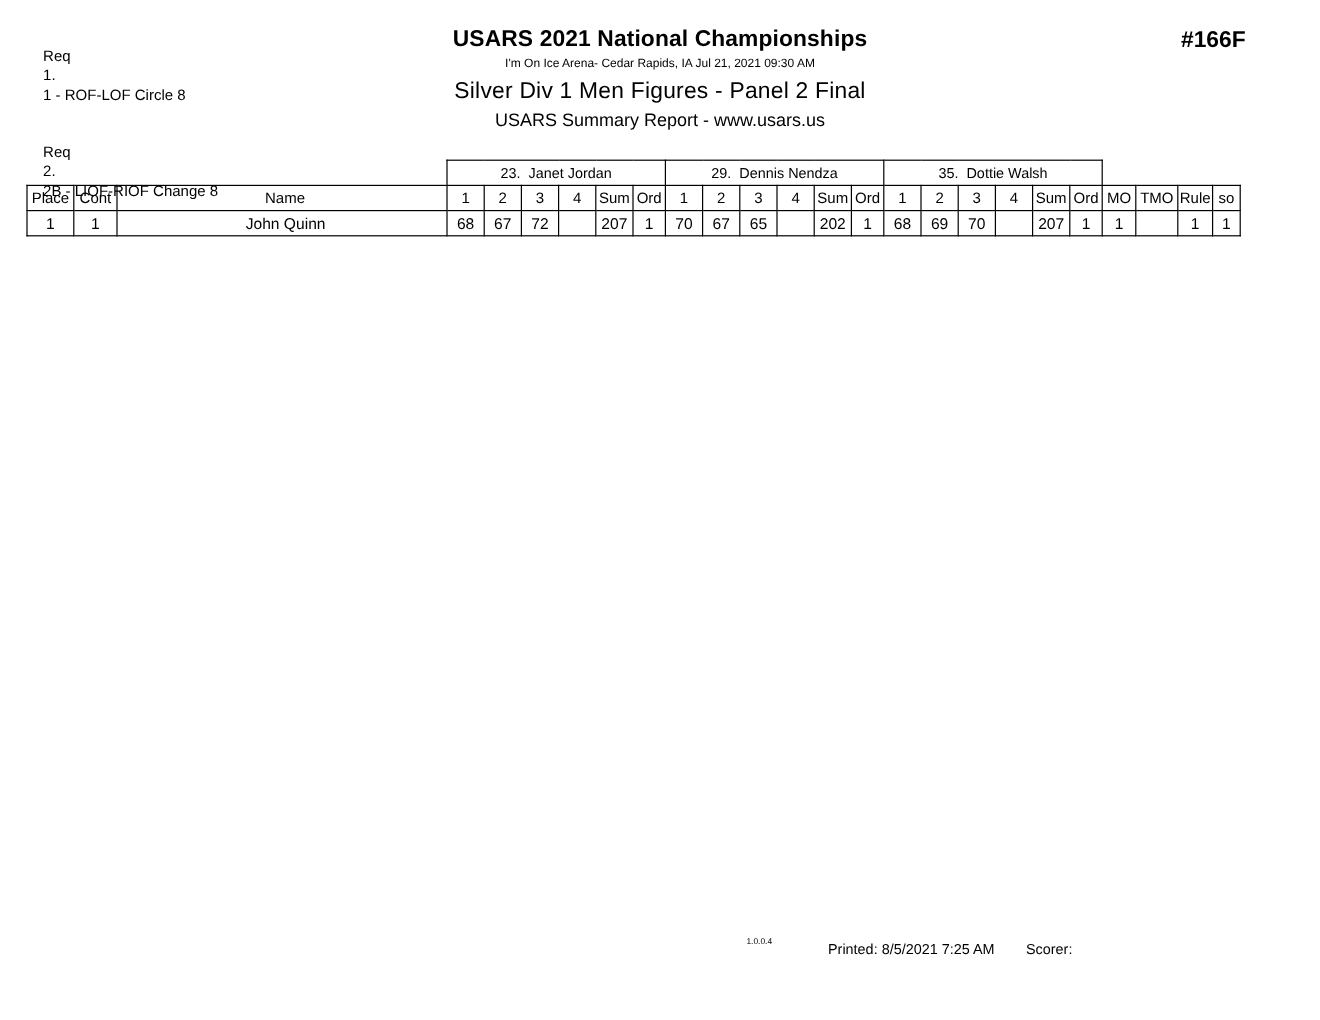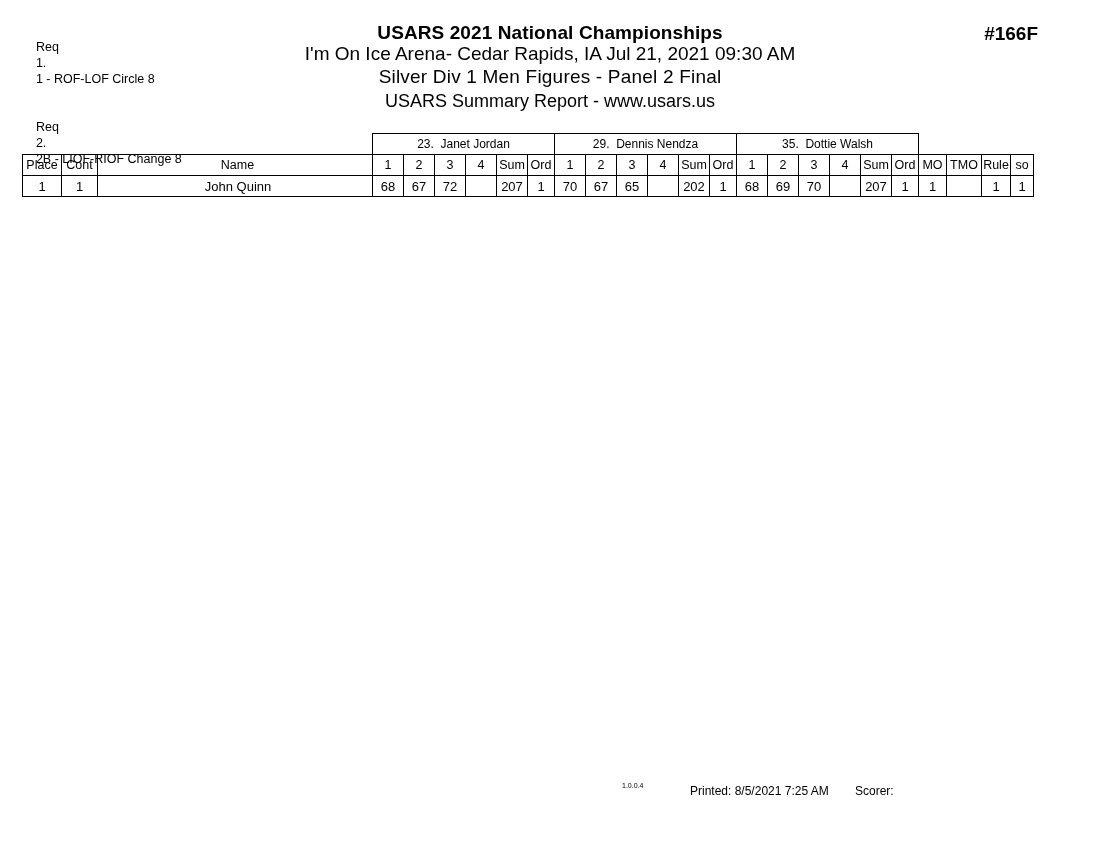--- a/index.html
+++ b/index.html
@@ -46,31 +46,31 @@
     width: 1100px;
     text-align: center;
   }
   .title-main {
     font-size: 19px;
     font-weight: bold;
     letter-spacing: 0.1px;
     line-height: 22px;
   }
   .title-sub {
-    font-size: 19px;
+    font-size: 10px;
     line-height: 20px;
   }
   .title-event {
     font-size: 19px;
     font-weight: normal;
     line-height: 26px;
     letter-spacing: 0.2px;
   }
   .title-report {
-    font-size: 18px;
+    font-size: 15px;
     line-height: 22px;
   }
 
   
   .event-number {
     position: absolute;
     right: 62px;
     top: 23px;
     font-size: 19px;
     font-weight: bold;

